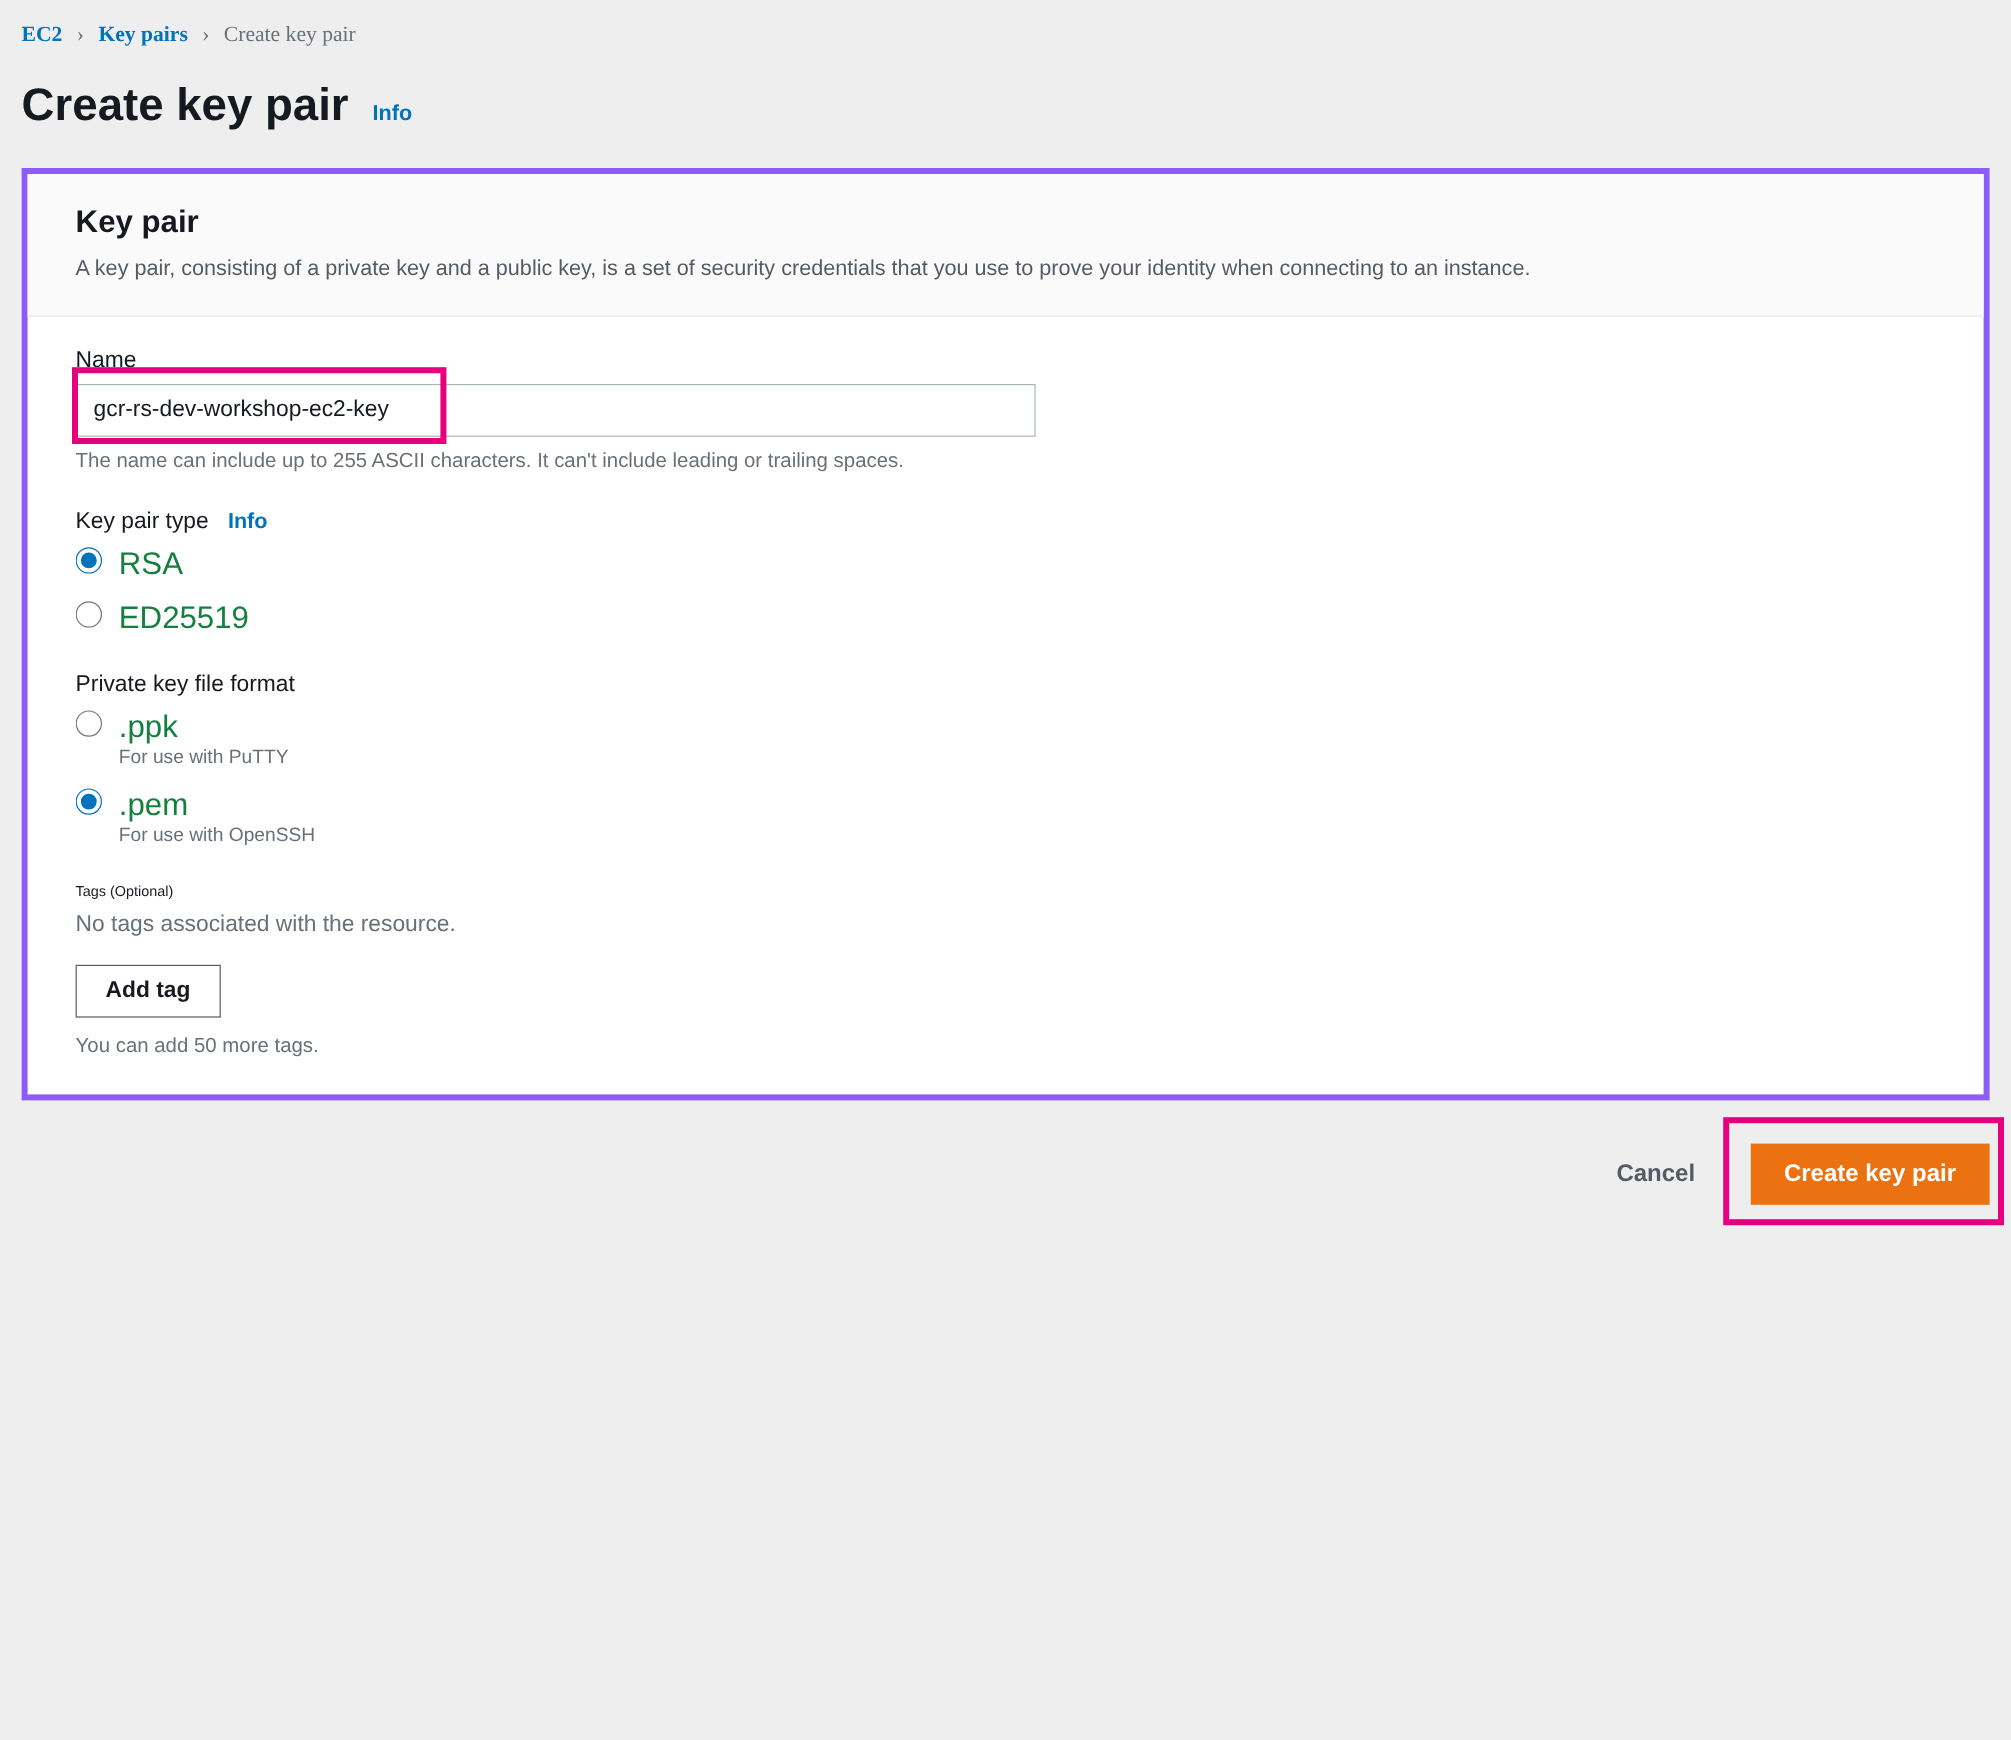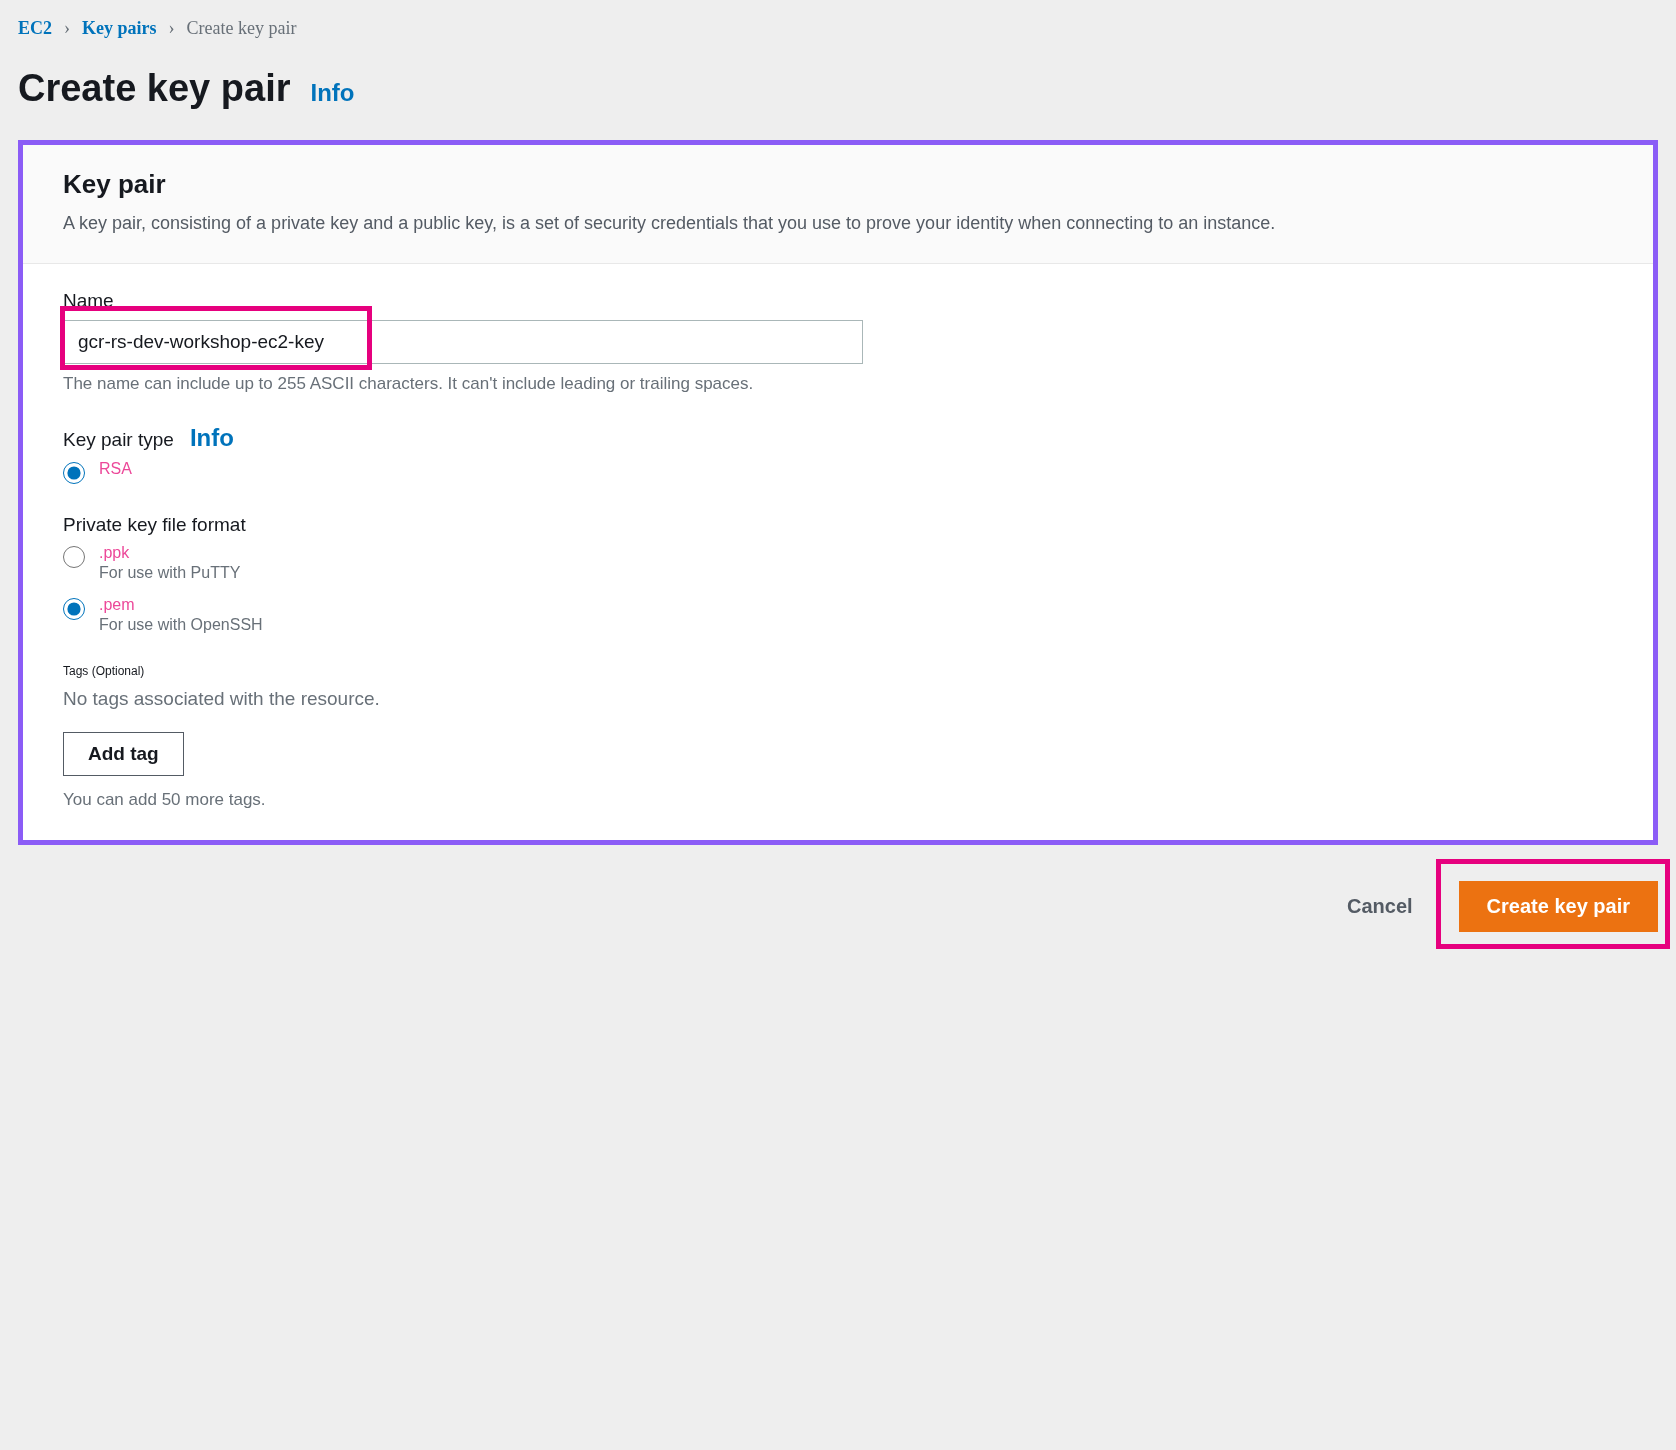--- a/index.html
+++ b/index.html
@@ -8,21 +8,21 @@
 
     
     .breadcrumb { display: flex; align-items: center; gap: 12px; font-size: 18px; margin-bottom: 28px; font-family: Liberation Serif, serif; }
     .breadcrumb a { color: #0073bb; text-decoration: none; font-weight: 600; }
     .breadcrumb .sep { color: #687078; font-size: 18px; }
     .breadcrumb .current { color: #687078; }
 
     
     .page-title-row { display: flex; align-items: baseline; gap: 20px; margin-bottom: 30px; }
     .page-title { font-size: 38px; font-weight: 600; color: #16191f; }
-    .info-link { color: #0073bb; font-weight: 700; font-size: 24px; cursor: pointer; }
+    .info-link { color: #0073bb; font-weight: 700; font-size: 18px; cursor: pointer; }
 
     
     .panel { background: #fff; border: 5px solid #8b5cf6; }
     .panel-header { padding: 24px 40px 26px 40px; background: #fafafa; border-bottom: 1px solid #e8e8e8; }
     .panel-header h2 { font-size: 26px; font-weight: 700; margin-bottom: 10px; }
     .panel-header p { font-size: 18px; color: #545b64; line-height: 1.5; }
 
     .panel-body { padding: 26px 40px 30px 40px; }
 
     .field-label { font-size: 19px; color: #16191f; margin-bottom: 8px; display: flex; align-items: baseline; gap: 16px; }
@@ -32,21 +32,21 @@
     .text-input { width: 800px; max-width: 100%; padding: 10px 14px; font-size: 19px; border: 1px solid #aab7b8; background: #fff; color: #16191f; }
     .highlight-box { position: absolute; border: 5px solid #e6007e; pointer-events: none; }
     .highlight-name { top: -14px; left: -3px; width: 312px; height: 64px; }
 
     .helper-text { font-size: 17px; color: #687078; margin-bottom: 30px; }
 
     
     .radio-group { margin-bottom: 30px; }
     .radio-row { display: flex; align-items: flex-start; gap: 14px; margin-bottom: 14px; }
     .radio-row input[type="radio"] { width: 22px; height: 22px; cursor: pointer; accent-color: #0073bb; margin-top: 2px; }
-    .radio-label { font-size: 16px; color: #ec4899; }
+    .radio-label { font-size: 26px; color: #15803d; }
     .radio-sub { font-size: 16px; color: #687078; margin-top: 2px; }
 
     
     .tags-heading { font-size: 12px; font-weight: 400; margin-bottom: 10px; }
     .tags-empty { font-size: 19px; color: #687078; margin-bottom: 22px; }
     .add-tag-btn { padding: 10px 24px; font-size: 19px; font-weight: 700; background: #fff; border: 1px solid #545b64; color: #16191f; cursor: pointer; }
     .tags-help { font-size: 17px; color: #687078; margin-top: 14px; }
 
     
     .actions-row { display: flex; justify-content: flex-end; align-items: center; gap: 36px; margin-top: 30px; position: relative; padding: 6px 0; }
@@ -90,20 +90,24 @@
 
       <div class="field-label section">
         <span>Key pair type</span>
         <span class="info-link">Info</span>
       </div>
       <div class="radio-group">
         <label class="radio-row">
           <input type="radio" name="kptype" checked="" style="">
           <span class="radio-label">RSA</span>
         </label>
+        <label class="radio-row">
+          <input type="radio" name="kptype" style="">
+          <span class="radio-label">ED25519</span>
+        </label>
       </div>
 
       <div class="field-label section">Private key file format</div>
       <div class="radio-group">
         <label class="radio-row">
           <input type="radio" name="fformat" style="">
           <div>
             <div class="radio-label">.ppk</div>
             <div class="radio-sub">For use with PuTTY</div>
           </div>

